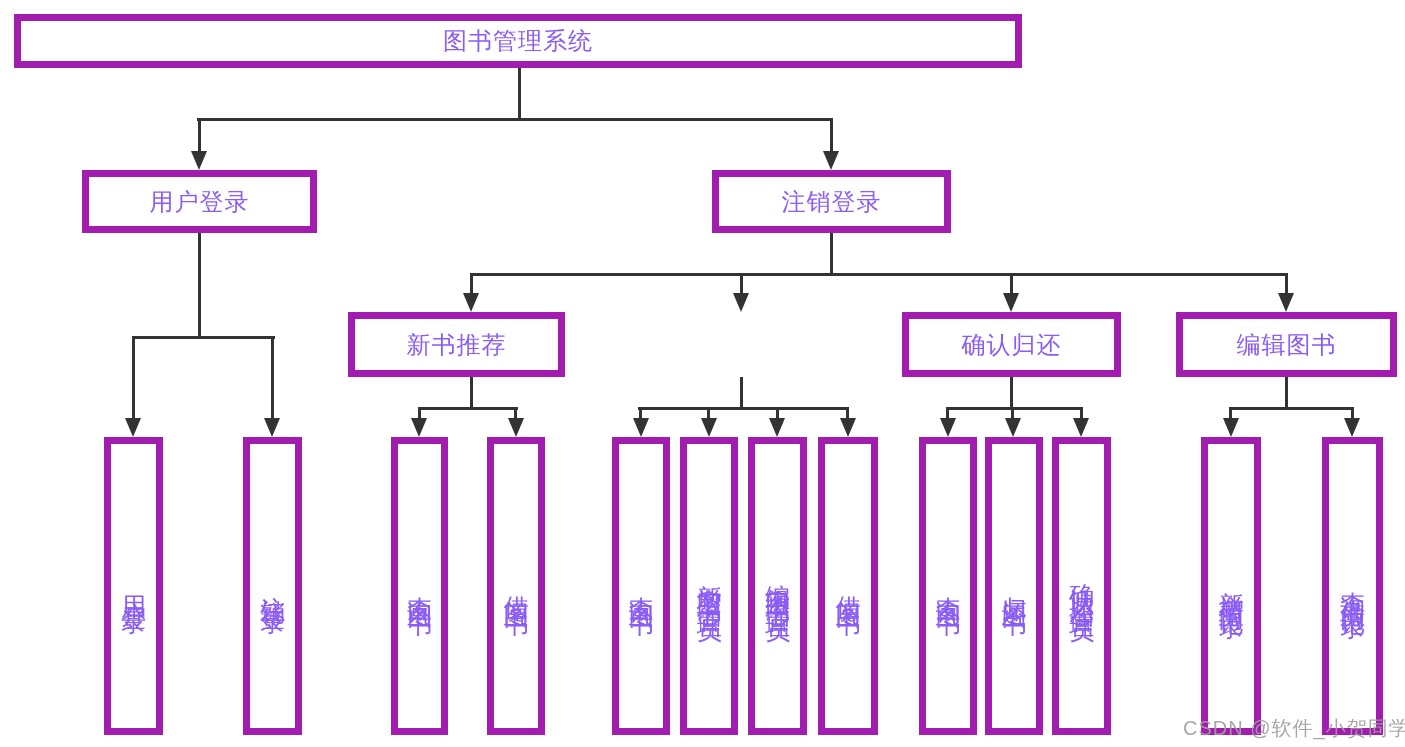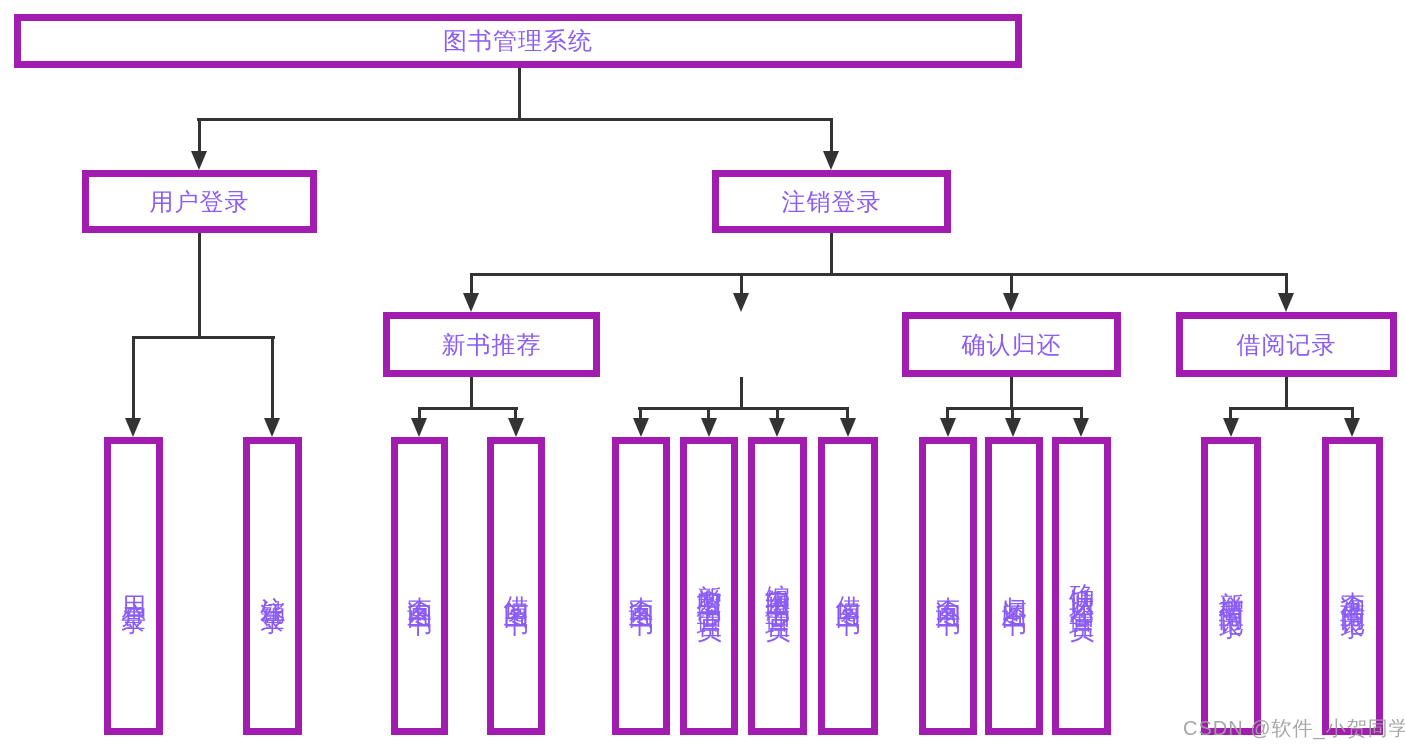--- a/index.html
+++ b/index.html
@@ -38,28 +38,28 @@
     <span>图书管理系统</span>
   </div>
 
   <div class="node h" style="left:82px;top:170px;width:235px;height:63px">
     <span>用户登录</span>
   </div>
   <div class="node h" style="left:712px;top:170px;width:239px;height:63px">
     <span>注销登录</span>
   </div>
 
-  <div class="node h" style="left:383px;top:312px;width:217px;height:65px">
+  <div class="node h" style="left:348px;top:312px;width:217px;height:65px">
     <span>新书推荐</span>
   </div>
   <div class="node h" style="left:902px;top:312px;width:219px;height:65px">
     <span>确认归还</span>
   </div>
   <div class="node h" style="left:1176px;top:312px;width:221px;height:65px">
-    <span>借阅记录</span>
+    <span>编辑图书</span>
   </div>
 
   <div class="node v" style="left:104px;top:437px;width:59px;height:298px">
     <span>用户登录</span>
   </div>
   <div class="node v" style="left:243px;top:437px;width:59px;height:298px">
     <span>注销登录</span>
   </div>
 
   <div class="node v" style="left:391px;top:437px;width:57px;height:298px">

